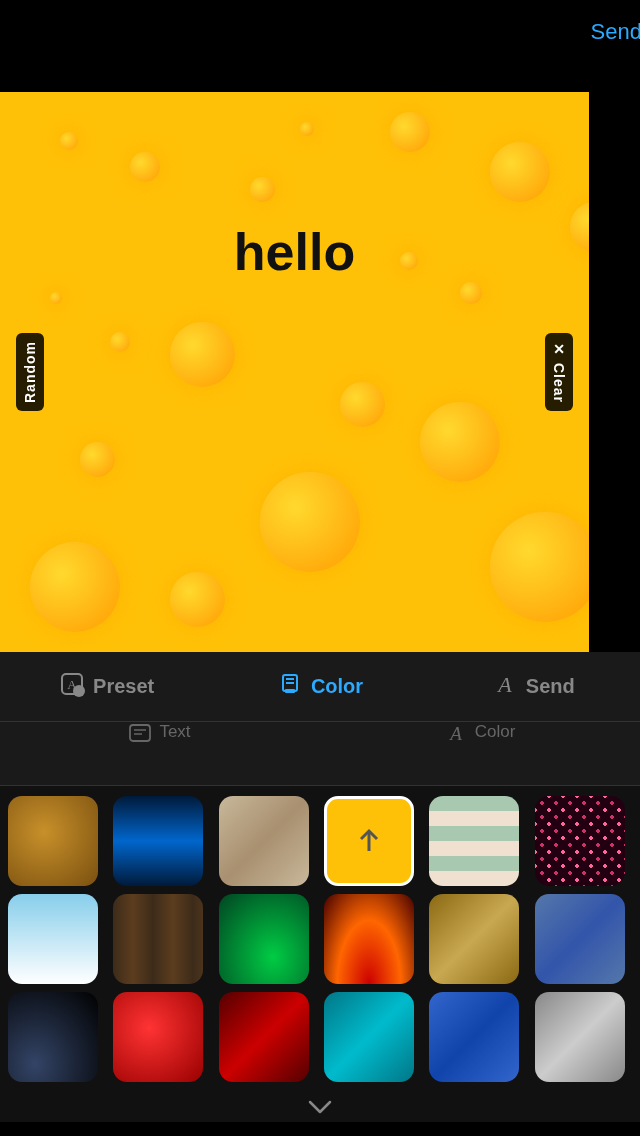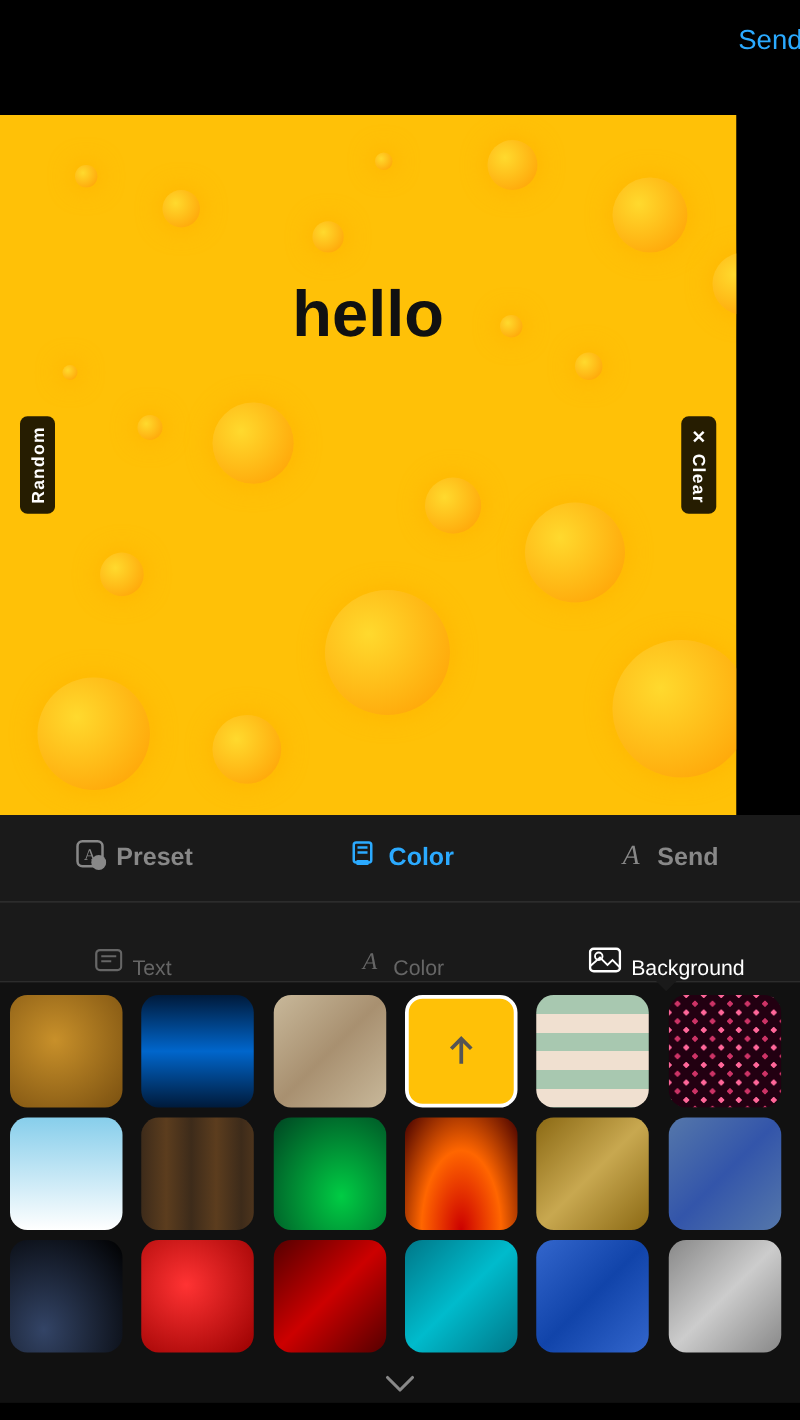--- a/index.html
+++ b/index.html
@@ -150,21 +150,21 @@
     #tab-bar-2 {
       display: flex;
       height: 64px;
       align-items: center;
       border-bottom: 1px solid #333;
     }
 
     .tab2-item {
       flex: 1;
       display: flex;
-      align-items: flex-end;
+      align-items: flex-start;
       justify-content: center;
       gap: 8px;
       cursor: pointer;
       height: 100%;
       position: relative;
     }
 
     .tab2-label {
       font-size: 17px;
       color: #666;
@@ -369,30 +369,20 @@
       <span class="tab2-label">Text</span>
     </div>
     <div class="tab2-item">
       <span class="tab2-icon">
         <svg width="22" height="22" viewBox="0 0 22 22" fill="none">
           <text x="11" y="18" text-anchor="middle" font-size="19" fill="#666" font-family="serif" font-style="italic">A</text>
         </svg>
       </span>
       <span class="tab2-label">Color</span>
     </div>
-    <div class="tab2-item active">
-      <span class="tab2-icon">
-        <svg width="26" height="22" viewBox="0 0 26 22" fill="none">
-          <rect x="1" y="2" width="24" height="18" rx="3" stroke="#fff" stroke-width="2" fill="none"></rect>
-          <circle cx="8" cy="8" r="3" stroke="#fff" stroke-width="1.5" fill="none"></circle>
-          <polyline points="1,16 9,9 15,15 19,11 25,17" stroke="#fff" stroke-width="1.5" fill="none"></polyline>
-        </svg>
-      </span>
-      <span class="tab2-label">Background</span>
-    </div>
   </div>
 
   <div id="background-grid">
 
     <div class="bg-thumb bg-gold"></div>
     <div class="bg-thumb bg-blue-rain"></div>
     <div class="bg-thumb bg-paper"></div>
     <div class="bg-thumb bg-yellow-bubbles" style="border:3px solid white; display:flex;align-items:center;justify-content:center;">
       <svg width="32" height="32" viewBox="0 0 32 32" fill="none">
         <polyline points="16,6 16,26" stroke="#555" stroke-width="3"></polyline>

